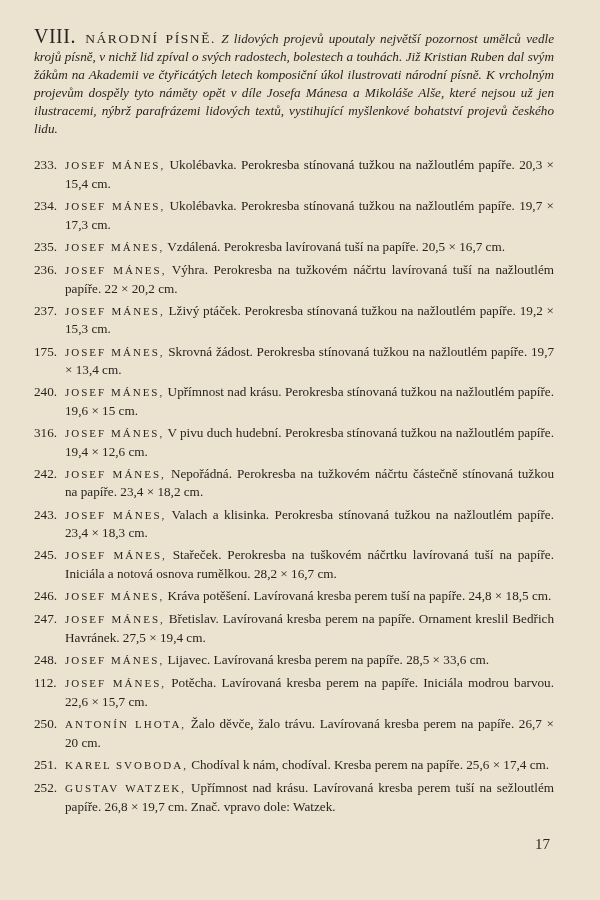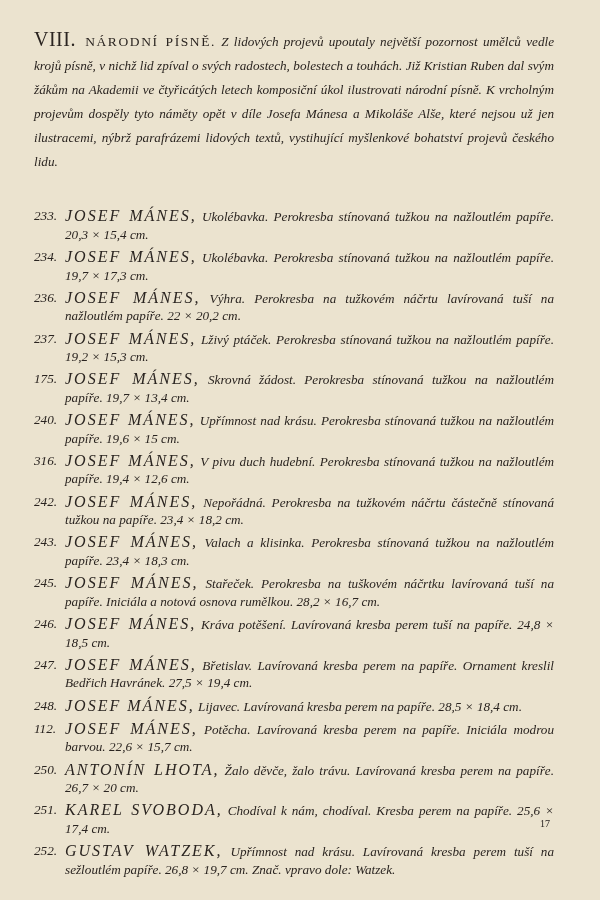--- a/index.html
+++ b/index.html
@@ -6,68 +6,68 @@
   body {
     width: 600px; height: 900px;
     background: #ebe3cf;
     color: #2a2420;
     font-family: "Liberation Serif", "DejaVu Serif", serif;
     position: relative;
     overflow: hidden;
   }
   .page { position: absolute; left: 34px; top: 14px; width: 520px; }
   .section-head {
-    font-size: 13.2px; line-height: 24px;
+    font-size: 13.2px; line-height: 18px;
     text-align: justify;
-    margin-bottom: 33px;
+    margin-bottom: 18px;
   }
   .sec-num { font-size: 20px; letter-spacing: 0.5px; }
   .sec-title { letter-spacing: 1.6px; font-size: 13.5px; margin-left: 4px; }
   .sec-intro { font-style: italic; }
   .entries { list-style: none; margin: 0; padding: 0; }
   .entry {
     position: relative;
     padding-left: 31px;
     font-size: 13.2px;
     line-height: 17.6px;
     margin-bottom: 4.6px;
     text-align: justify;
-    font-style: italic;
   }
   .entry-num { position: absolute; left: 0; top: 0; }
-  .entry-artist { letter-spacing: 2px; font-size: 16px; }
+  .entry-artist { letter-spacing: 2px; font-size: 11px; }
   .page-number {
-    position: absolute; right: 50px; top: 818px;
-    font-size: 10px;
+    position: absolute; right: 50px; top: 836px;
+    font-size: 15px;
   }
 </style>
 </head>
 <body>
 
 <div class="page">
   <p class="section-head">
     <span class="sec-num">VIII.</span>
     <span class="sec-title">NÁRODNÍ PÍSNĚ.</span>
     <span class="sec-intro">Z lidových projevů upoutaly největší pozornost umělců vedle krojů písně, v nichž lid zpíval o svých radostech, bolestech a touhách. Již Kristian Ruben dal svým žákům na Akademii ve čtyřicátých letech komposiční úkol ilustrovati národní písně. K vrcholným projevům dospěly tyto náměty opět v díle Josefa Mánesa a Mikoláše Alše, které nejsou už jen ilustracemi, nýbrž parafrázemi lidových textů, vystihující myšlenkové bohatství projevů českého lidu.</span>
   </p>
 
   <ol class="entries">
     <li class="entry"><span class="entry-num">233.</span><span class="entry-artist">JOSEF MÁNES,</span> <span>Ukolébavka. Perokresba stínovaná tužkou na nažloutlém papíře. 20,3 × 15,4 cm.</span></li>
     <li class="entry"><span class="entry-num">234.</span><span class="entry-artist">JOSEF MÁNES,</span> <span>Ukolébavka. Perokresba stínovaná tužkou na nažloutlém papíře. 19,7 × 17,3 cm.</span></li>
+    <li class="entry"><span class="entry-num">235.</span><span class="entry-artist">JOSEF MÁNES,</span> <span>Vzdálená. Perokresba lavírovaná tuší na papíře. 20,5 × 16,7 cm.</span></li>
     <li class="entry"><span class="entry-num">236.</span><span class="entry-artist">JOSEF MÁNES,</span> <span>Výhra. Perokresba na tužkovém náčrtu lavírovaná tuší na nažloutlém papíře. 22 × 20,2 cm.</span></li>
     <li class="entry"><span class="entry-num">237.</span><span class="entry-artist">JOSEF MÁNES,</span> <span>Lživý ptáček. Perokresba stínovaná tužkou na nažloutlém papíře. 19,2 × 15,3 cm.</span></li>
     <li class="entry"><span class="entry-num">175.</span><span class="entry-artist">JOSEF MÁNES,</span> <span>Skrovná žádost. Perokresba stínovaná tužkou na nažloutlém papíře. 19,7 × 13,4 cm.</span></li>
     <li class="entry"><span class="entry-num">240.</span><span class="entry-artist">JOSEF MÁNES,</span> <span>Upřímnost nad krásu. Perokresba stínovaná tužkou na nažloutlém papíře. 19,6 × 15 cm.</span></li>
     <li class="entry"><span class="entry-num">316.</span><span class="entry-artist">JOSEF MÁNES,</span> <span>V pivu duch hudební. Perokresba stínovaná tužkou na nažloutlém papíře. 19,4 × 12,6 cm.</span></li>
     <li class="entry"><span class="entry-num">242.</span><span class="entry-artist">JOSEF MÁNES,</span> <span>Nepořádná. Perokresba na tužkovém náčrtu částečně stínovaná tužkou na papíře. 23,4 × 18,2 cm.</span></li>
     <li class="entry"><span class="entry-num">243.</span><span class="entry-artist">JOSEF MÁNES,</span> <span>Valach a klisinka. Perokresba stínovaná tužkou na nažloutlém papíře. 23,4 × 18,3 cm.</span></li>
     <li class="entry"><span class="entry-num">245.</span><span class="entry-artist">JOSEF MÁNES,</span> <span>Stařeček. Perokresba na tuškovém náčrtku lavírovaná tuší na papíře. Iniciála a notová osnova rumělkou. 28,2 × 16,7 cm.</span></li>
     <li class="entry"><span class="entry-num">246.</span><span class="entry-artist">JOSEF MÁNES,</span> <span>Kráva potěšení. Lavírovaná kresba perem tuší na papíře. 24,8 × 18,5 cm.</span></li>
     <li class="entry"><span class="entry-num">247.</span><span class="entry-artist">JOSEF MÁNES,</span> <span>Břetislav. Lavírovaná kresba perem na papíře. Ornament kreslil Bedřich Havránek. 27,5 × 19,4 cm.</span></li>
-    <li class="entry"><span class="entry-num">248.</span><span class="entry-artist">JOSEF MÁNES,</span> <span>Lijavec. Lavírovaná kresba perem na papíře. 28,5 × 18,4 cm.</span></li>
+    <li class="entry"><span class="entry-num">248.</span><span class="entry-artist">JOSEF MÁNES,</span> <span>Lijavec. Lavírovaná kresba perem na papíře. 28,5 × 33,6 cm.</span></li>
     <li class="entry"><span class="entry-num">112.</span><span class="entry-artist">JOSEF MÁNES,</span> <span>Potěcha. Lavírovaná kresba perem na papíře. Iniciála modrou barvou. 22,6 × 15,7 cm.</span></li>
     <li class="entry"><span class="entry-num">250.</span><span class="entry-artist">ANTONÍN LHOTA,</span> <span>Žalo děvče, žalo trávu. Lavírovaná kresba perem na papíře. 26,7 × 20 cm.</span></li>
     <li class="entry"><span class="entry-num">251.</span><span class="entry-artist">KAREL SVOBODA,</span> <span>Chodíval k nám, chodíval. Kresba perem na papíře. 25,6 × 17,4 cm.</span></li>
     <li class="entry"><span class="entry-num">252.</span><span class="entry-artist">GUSTAV WATZEK,</span> <span>Upřímnost nad krásu. Lavírovaná kresba perem tuší na sežloutlém papíře. 26,8 × 19,7 cm. Znač. vpravo dole: Watzek.</span></li>
   </ol>
 </div>
 
 <div class="page-number">17</div>
 
 </body></html>

